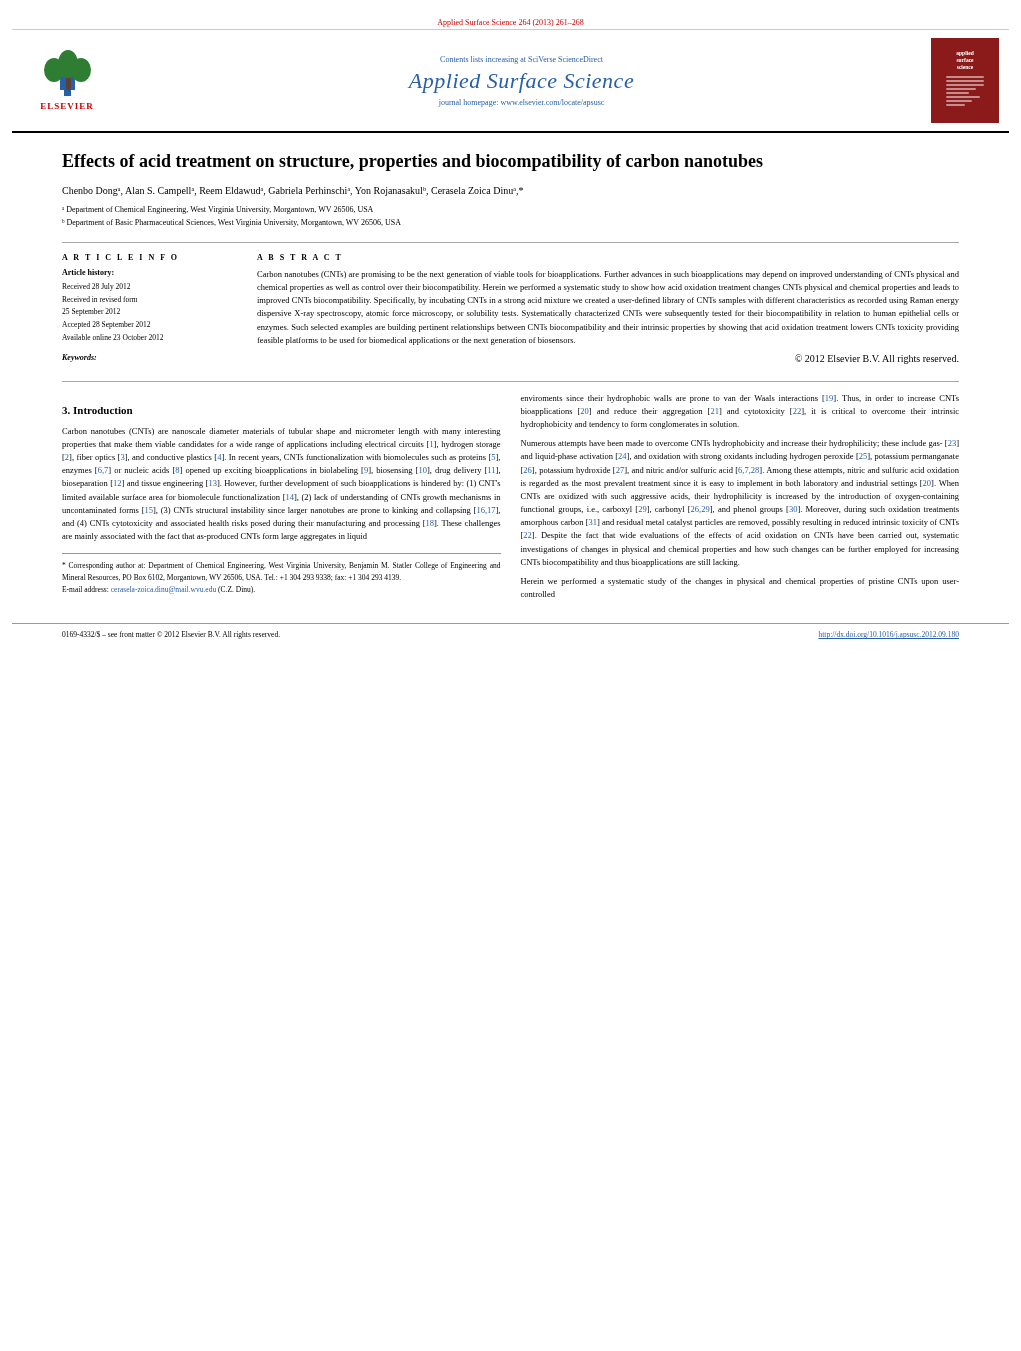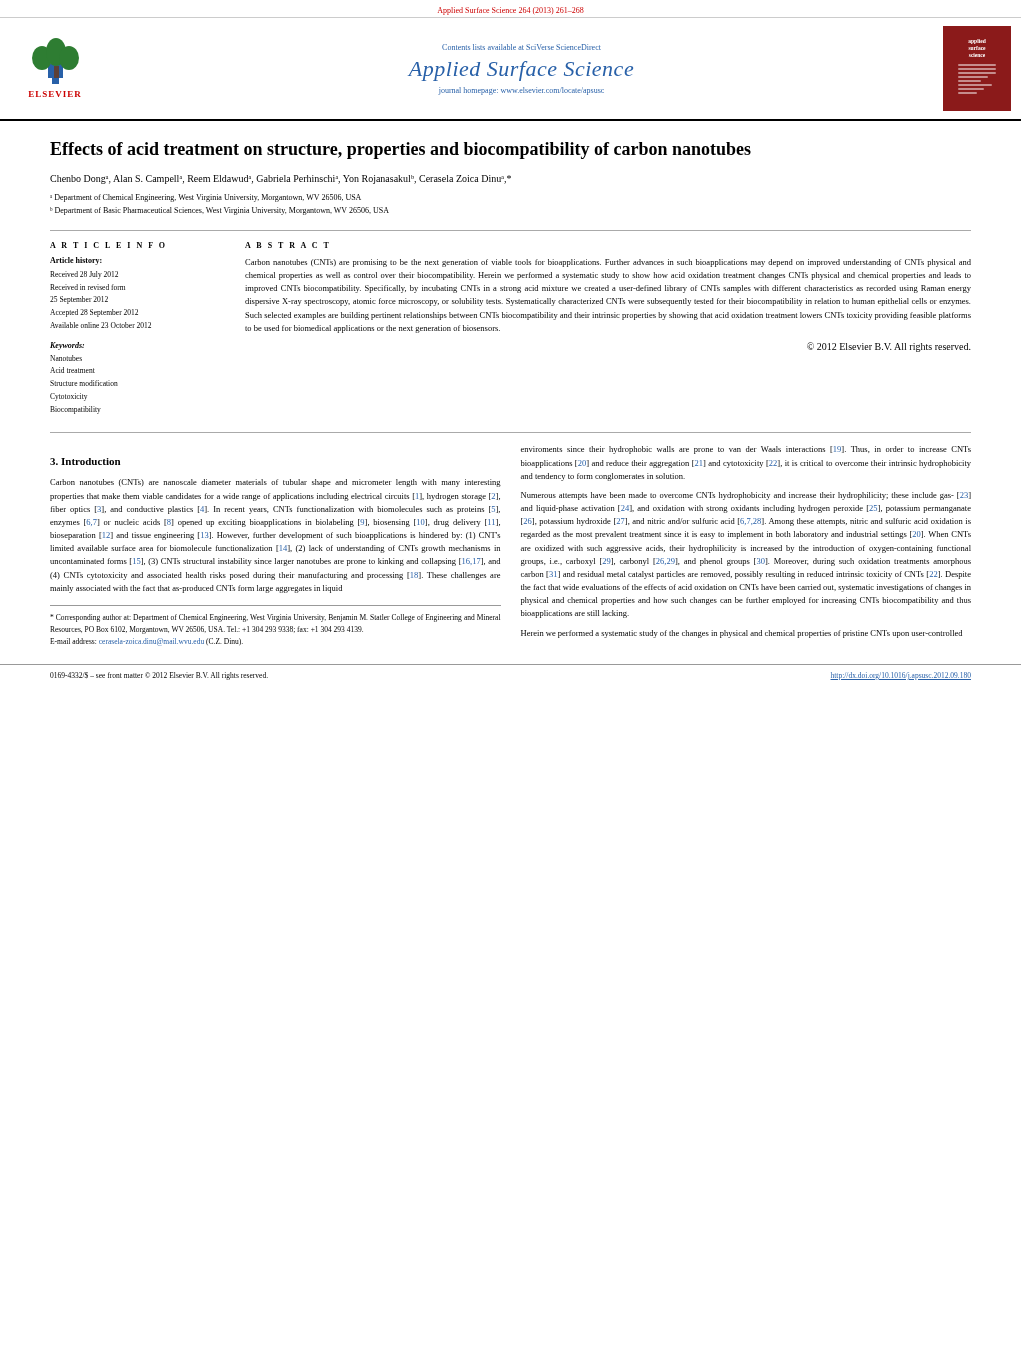--- a/index.html
+++ b/index.html
@@ -8,21 +8,21 @@
       font-family: 'Times New Roman', Times, serif;
       font-size: 9.5px;
       color: #000;
       width: 1021px;
       min-height: 1351px;
     }
 
     .page {
       width: 1021px;
       background: #fff;
-      padding: 0;
+      padding: 12px;
     }
 
     
     .journal-top-bar {
       background: #fff;
       text-align: center;
       padding: 6px 0 2px 0;
       font-size: 8px;
       color: #c00;
       border-bottom: 1px solid #ccc;
@@ -312,21 +312,21 @@
         <ellipse cx="14" cy="20" rx="10" ry="12" fill="#2e7d32"></ellipse>
         <ellipse cx="28" cy="14" rx="10" ry="14" fill="#2e7d32"></ellipse>
         <ellipse cx="41" cy="20" rx="10" ry="12" fill="#2e7d32"></ellipse>
         <rect x="26" y="28" width="5" height="12" fill="#5d4037"></rect>
       </svg>
       <div class="elsevier-text">ELSEVIER</div>
     </div>
 
     <div class="journal-title-center">
       <div class="sciverse-link">
-        <span>Contents lists available at </span>
+        <span>Contents lists increasing at </span>
         <span style="color:#2860a8;">SciVerse ScienceDirect</span>
       </div>
       <div class="journal-main-title">Applied Surface Science</div>
       <div class="journal-homepage">
         <span>journal homepage: </span>
         <span style="color:#2860a8;">www.elsevier.com/locate/apsusc</span>
       </div>
     </div>
 
     <div class="cover-box">
@@ -364,27 +364,20 @@
       <div class="article-info">
         <div class="section-label">A R T I C L E   I N F O</div>
         <div class="article-history-label">Article history:</div>
         <div class="history-item">Received 28 July 2012</div>
         <div class="history-item">Received in revised form</div>
         <div class="history-item">25 September 2012</div>
         <div class="history-item">Accepted 28 September 2012</div>
         <div class="history-item">Available online 23 October 2012</div>
 
         <div class="keywords-label">Keywords:</div>
-        <div class="keywords-list">
-          <div>Nanotubes</div>
-          <div>Acid treatment</div>
-          <div>Structure modification</div>
-          <div>Cytotoxicity</div>
-          <div>Biocompatibility</div>
-        </div>
       </div>
 
       <div class="abstract-col">
         <div class="section-label">A B S T R A C T</div>
         <div class="abstract-text">Carbon nanotubes (CNTs) are promising to be the next generation of viable tools for bioapplications. Further advances in such bioapplications may depend on improved understanding of CNTs physical and chemical properties as well as control over their biocompatibility. Herein we performed a systematic study to show how acid oxidation treatment changes CNTs physical and chemical properties and leads to improved CNTs biocompatibility. Specifically, by incubating CNTs in a strong acid mixture we created a user-defined library of CNTs samples with different characteristics as recorded using Raman energy dispersive X-ray spectroscopy, atomic force microscopy, or solubility tests. Systematically characterized CNTs were subsequently tested for their biocompatibility in relation to human epithelial cells or enzymes. Such selected examples are building pertinent relationships between CNTs biocompatibility and their intrinsic properties by showing that acid oxidation treatment lowers CNTs toxicity providing feasible platforms to be used for biomedical applications or the next generation of biosensors.</div>
         <div class="copyright">© 2012 Elsevier B.V. All rights reserved.</div>
       </div>
 
     </div>
   </div>

